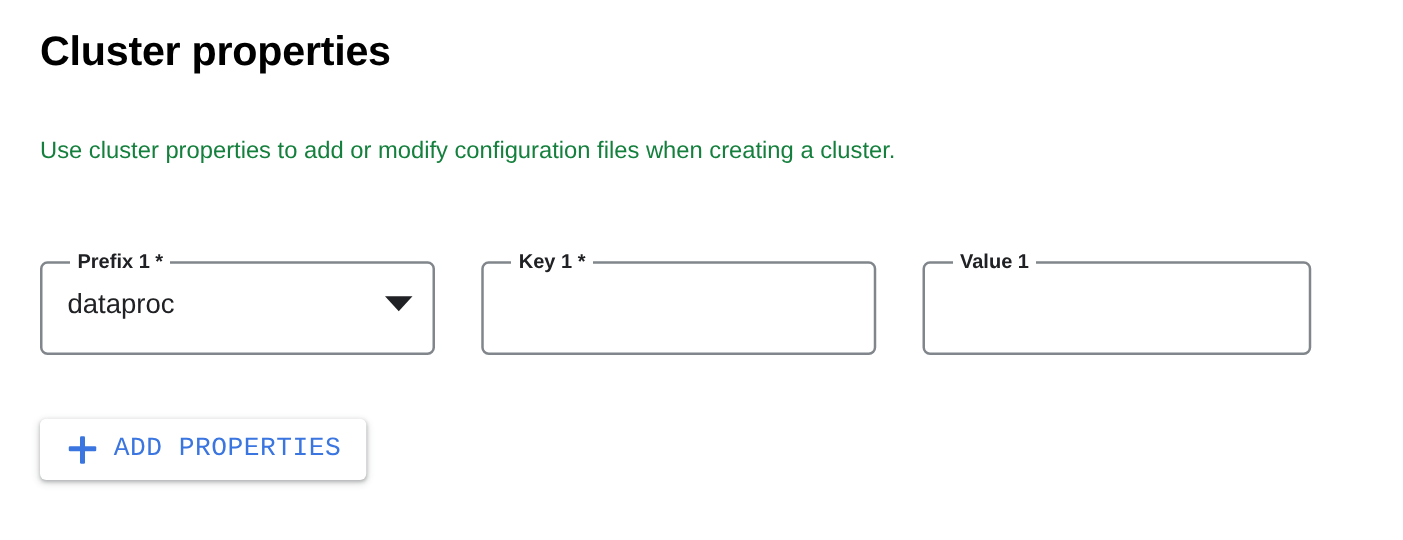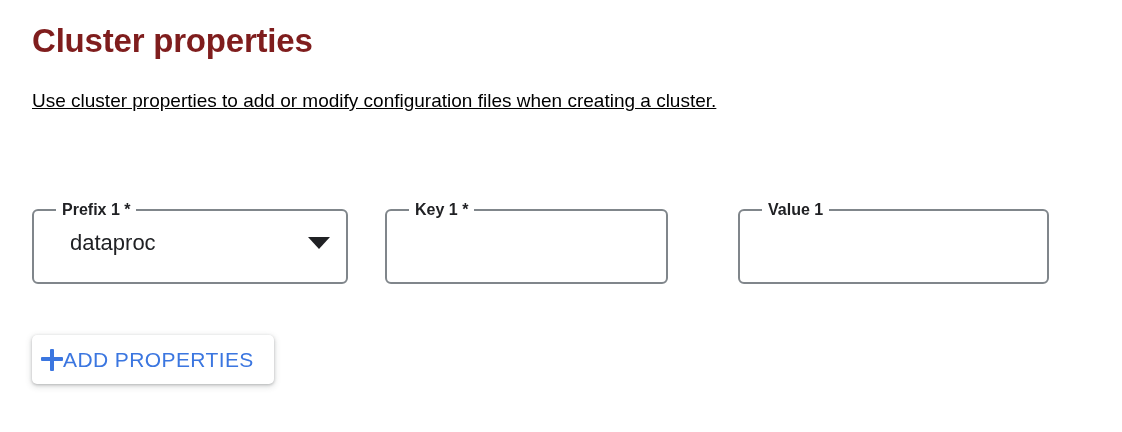--- a/index.html
+++ b/index.html
@@ -25,35 +25,34 @@
   }
 
   
   .page-title {
     position: absolute;
     left: 32px;
     top: 21px;
     font-size: 33px;
     font-weight: bold;
     letter-spacing: -0.2px;
-    color: #7f1d1d;
+    color: #000000;
     line-height: 40px;
     white-space: nowrap;
   }
 
   .page-subtitle {
     position: absolute;
     left: 32px;
-    top: 88px;
+    top: 108px;
     font-size: 19px;
     font-weight: normal;
-    color: #000000;
+    color: #15803d;
     line-height: 26px;
     white-space: nowrap;
-    text-decoration: underline;
   }
 
   
   .fields-row {
     position: absolute;
     left: 0;
     top: 0;
   }
 
   .field {
@@ -100,21 +99,20 @@
     overflow: hidden;
     background: transparent;
     border: 0;
     outline: none;
     padding: 0;
     font-family: "Liberation Sans", sans-serif;
   }
 
   .field-value.has-trailing {
     right: 44px;
-    margin-left: 16px;
   }
 
   .field-value.clipped {
     right: 8px;
   }
 
   
   .caret {
     position: absolute;
     right: 18px;
@@ -127,27 +125,28 @@
   }
 
   
   .add-button {
     position: absolute;
     left: 32px;
     top: 335px;
     height: 49px;
     display: flex;
     align-items: center;
-    padding: 0 20px 0 9px;
+    gap: 14px;
+    padding: 0 20px 0 23px;
     background: #ffffff;
     border: none;
     border-radius: 5px;
     box-shadow: 0 1px 3px rgba(60,64,67,0.30), 0 2px 6px 1px rgba(60,64,67,0.15);
     cursor: pointer;
-    font-family: Liberation Sans, sans-serif;
+    font-family: Liberation Mono, monospace;
   }
 
   .plus-icon {
     position: relative;
     width: 22px;
     height: 22px;
     flex: 0 0 auto;
   }
   .plus-icon::before,
   .plus-icon::after {
@@ -190,21 +189,21 @@
   <div class="fields-row">
 
     <div class="field" id="field-0" style="left: 32px; top: 202px; width: 316px;">
       <fieldset class="field-outline">
         <legend class="field-legend">Prefix 1 *</legend>
       </fieldset>
       <div class="field-value has-trailing">dataproc</div>
       <span class="caret"></span>
     </div>
 
-    <div class="field" id="field-1" style="left: 385px; top: 202px; width: 283px;">
+    <div class="field" id="field-1" style="left: 385px; top: 202px; width: 316px;">
       <fieldset class="field-outline">
         <legend class="field-legend">Key 1 *</legend>
       </fieldset>
     </div>
 
     <div class="field" id="field-2" style="left: 738px; top: 202px; width: 311px;">
       <fieldset class="field-outline">
         <legend class="field-legend">Value 1</legend>
       </fieldset>
     </div>

